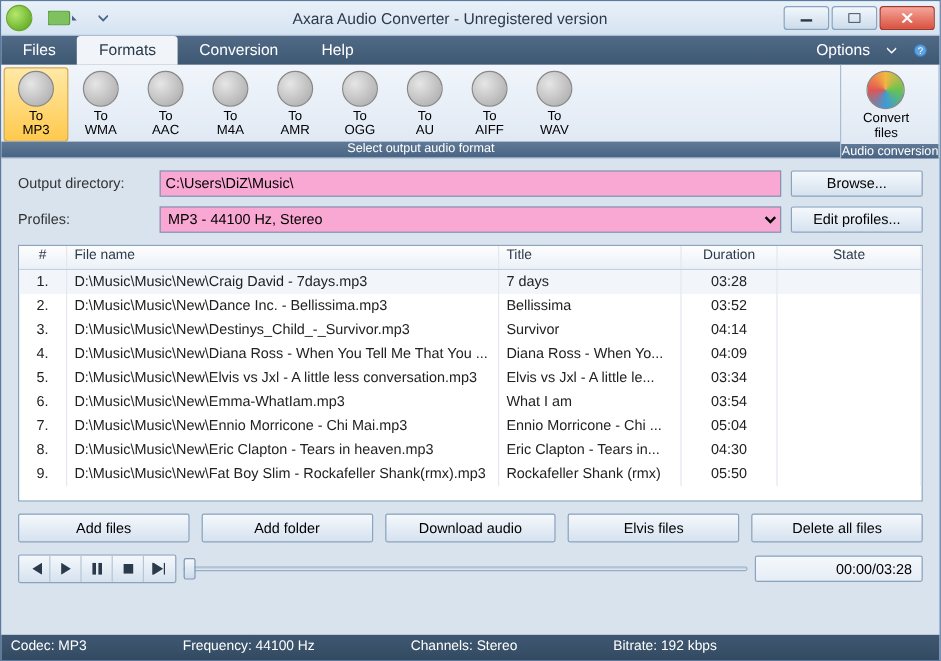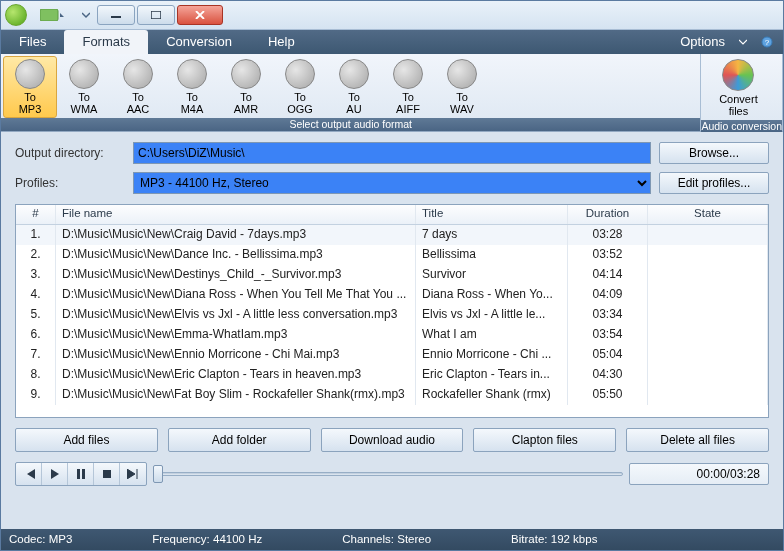--- a/index.html
+++ b/index.html
@@ -111,21 +111,21 @@
   background: conic-gradient(#f5b642, #68c351, #3d9bd8, #e05555, #f5b642);
 }
 .form-area {
   padding: 10px 14px 6px 14px;
   display: flex; flex-direction: column; gap: 8px;
 }
 .form-row { display: flex; align-items: center; gap: 8px; }
 .form-row label { font-size: 12px; width: 110px; color: #333; }
 .text-input {
   flex: 1; height: 22px; border: 1px solid #7e97b3;
-  background: #3b82f6; padding: 0 4px; font-size: 12px;
+  background: #f9a8d4; padding: 0 4px; font-size: 12px;
 }
 select.text-input { padding: 0 2px; }
 .side-btn {
   width: 110px; height: 22px;
   background: linear-gradient(to bottom, #f4f8fc, #d6e2ef);
   border: 1px solid #8ba3bd; border-radius: 2px;
   font-size: 12px;
 }
 .list-panel {
   margin: 4px 14px 8px 14px;
@@ -222,20 +222,21 @@
           <rect x="0" y="0" width="18" height="12" rx="2" fill="#7fc060" stroke="#5a9a3f"></rect>
           <path d="M20 4 l4 4 l-4 0 z" fill="#4a6584"></path>
         </svg>
     </div>
     <div class="item">
       <svg width="8" height="8">
           <path d="M0 2 L4 6 L8 2" stroke="#4a6584" fill="none" stroke-width="1.5"></path>
         </svg>
     </div>
   </div>
+  <div class="title">Axara Audio Converter - Unregistered version</div>
   <div class="win-controls">
     <div class="btn">
         <svg width="10" height="8">
           <rect x="0" y="5" width="10" height="2" fill="#2b3a4a"></rect>
         </svg>
       </div>
     <div class="btn">
         <svg width="10" height="8">
           <rect x="0" y="0" width="10" height="8" fill="none" stroke="#2b3a4a" stroke-width="1.5"></rect>
         </svg>
@@ -413,21 +414,21 @@
         <div class="col-dur">05:50</div>
         <div class="col-state"></div>
       </div>
     </div>
 </div>
 
 <div class="action-row">
   <button>Add files</button>
   <button>Add folder</button>
   <button>Download audio</button>
-  <button>Clapton files</button>
+  <button>Elvis files</button>
   <button>Delete all files</button>
 </div>
 
 <div class="player-row">
   <div class="transport">
     <button>
         <svg width="12" height="10">
           <path d="M2 0 v10 M12 0 L4 5 L12 10 Z" fill="#2b3a4a"></path>
         </svg>
       </button>

